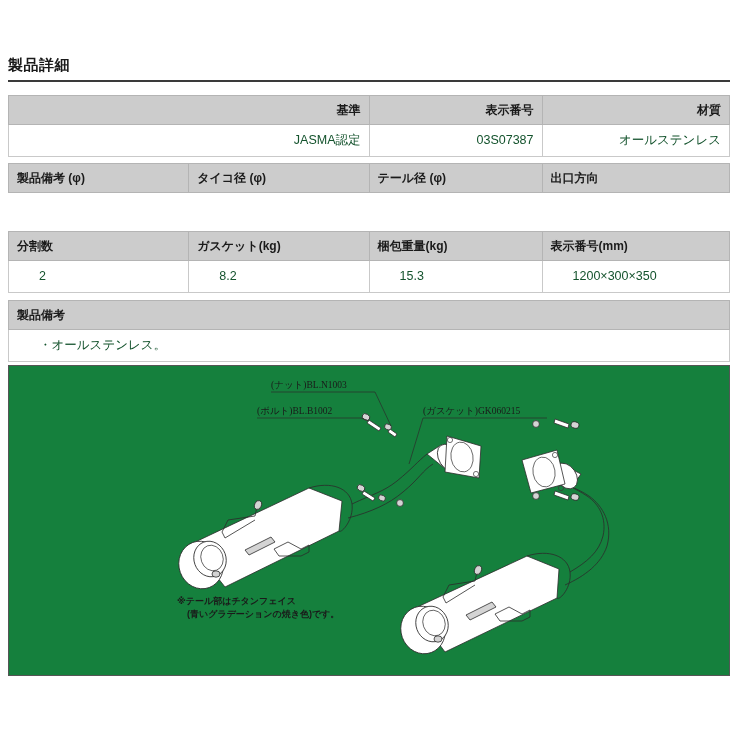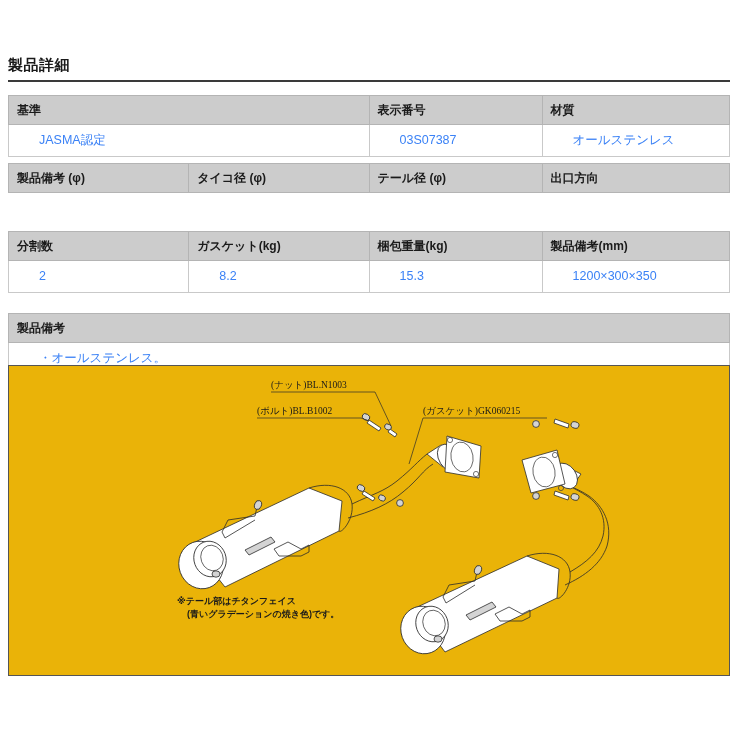--- a/index.html
+++ b/index.html
@@ -23,31 +23,31 @@
   .spec-table td{
     border:1px solid #c9c9c9;
     height:31px;padding:0 8px;
     font-size:12.5px;line-height:31px;
     vertical-align:middle;white-space:nowrap;overflow:hidden;
   }
   .spec-table tr.hdr td{
     background:#cccccc;font-weight:bold;color:#1a1a1a;
     border-color:#b4b4b4;height:28px;line-height:28px;font-size:12px;
   }
-  .spec-table tr.val td{background:#ffffff;color:#3b82f6;padding-left:30px;}
-
-  #table1{top:95px;}
+  .spec-table tr.val td{background:#ffffff;color:#14532d;padding-left:30px;}
+
+  #table1{top:95px;text-align:right;}
   #table2{top:163px;}
   #table3{top:231px;}
-  #table4{top:313px;border-radius:25px;}
+  #table4{top:300px;border-radius:25px;}
 
   
   .diagram{
     position:absolute;left:8px;top:365px;width:722px;height:311px;
-    border:1px solid #555555;background:#eab308;box-sizing:border-box;
+    border:1px solid #555555;background:#15803d;box-sizing:border-box;
   }
   .diagram svg{display:block;width:100%;height:100%;}
   .cap{font-family:"Liberation Serif","DejaVu Serif",serif;font-size:9.5px;fill:#1a1a1a;}
   .note{font-family:"Liberation Sans","DejaVu Sans",sans-serif;font-size:9px;font-weight:bold;fill:#1a1a1a;}
   .ln{fill:none;stroke:#2b2b2b;stroke-width:.8;}
   .ln-thin{fill:none;stroke:#3a3a3a;stroke-width:.7;}
   .lead{fill:none;stroke:#2b2b2b;stroke-width:.7;}
   .fillwhite{fill:#ffffff;stroke:#2b2b2b;stroke-width:.8;}
   .fillmid{fill:#d4d4d4;stroke:#2b2b2b;stroke-width:.8;}
 </style>
@@ -103,21 +103,21 @@
         <col style="width:25%">
         <col style="width:25%">
         <col style="width:24%">
         <col style="width:26%">
       </colgroup>
     <tbody>
       <tr class="hdr">
         <td>分割数</td>
         <td>ガスケット(kg)</td>
         <td>梱包重量(kg)</td>
-        <td>製品備考(mm)</td>
+        <td>表示番号(mm)</td>
       </tr>
       <tr class="val">
         <td>2</td>
         <td>8.2</td>
         <td>15.3</td>
         <td>1200×300×350</td>
       </tr>
     </tbody>
   </table>
 

